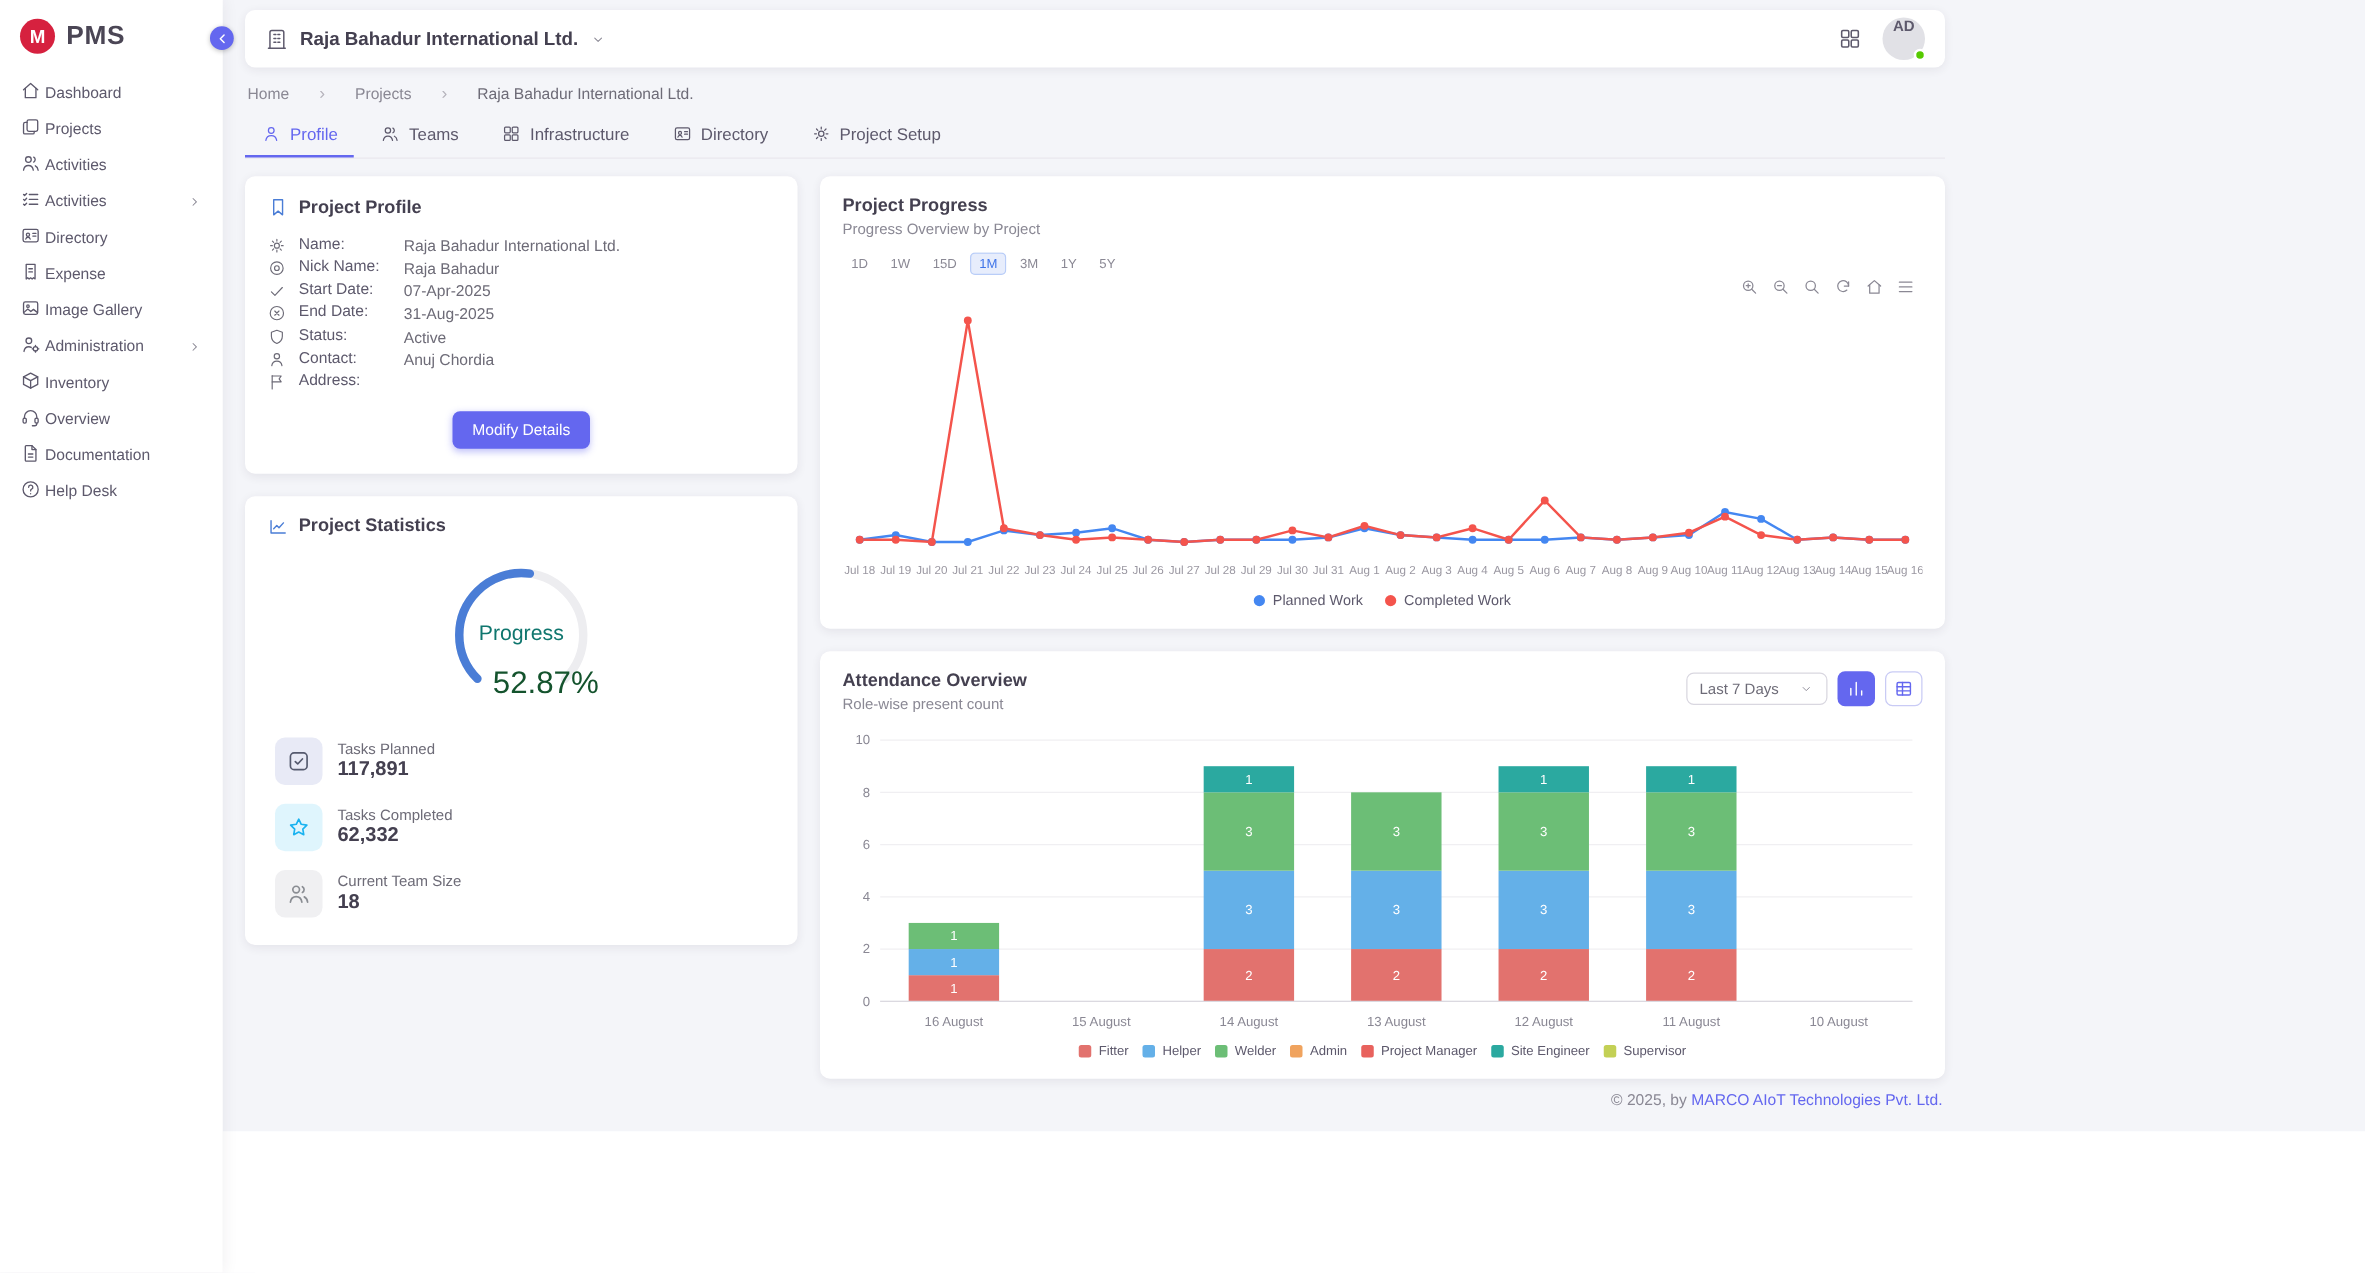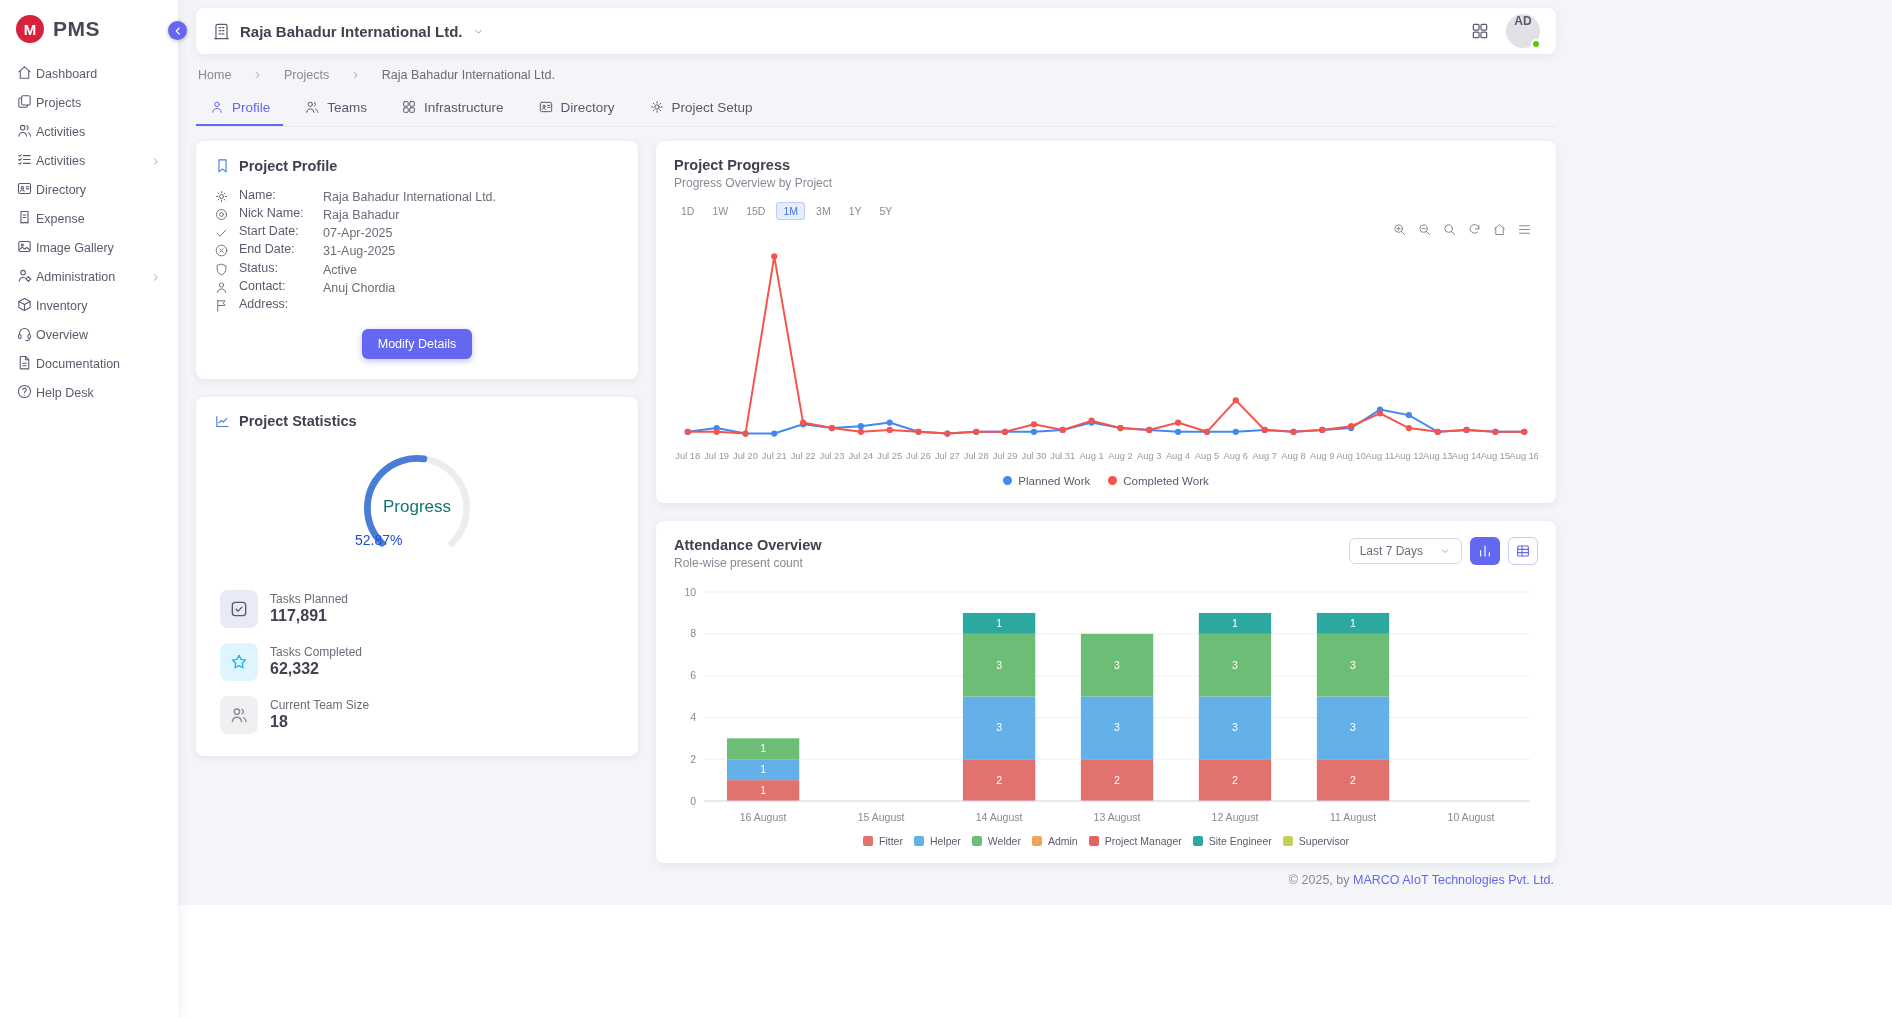--- a/index.html
+++ b/index.html
@@ -47,21 +47,21 @@
 .fi{width:15px;height:15px;stroke:#6d6b77;fill:none;stroke-width:1.5;stroke-linecap:round;stroke-linejoin:round;flex-shrink:0;margin-top:1px}
 .f-label{width:74px;color:#5d596c;flex-shrink:0}
 .f-value{color:#6d6b77;line-height:1.45}
 .btn-primary{display:block;margin:16px auto 4px;background:#6467ef;color:#fff;border:none;border-radius:6px;padding:8px 16px;font-size:12.5px;font-weight:500;cursor:pointer;font-family:inherit;box-shadow:0 2px 6px rgba(100,103,239,.4)}
 .stats-card{min-height:330px}
 .gauge-wrap{position:relative;width:124px;margin:16px auto 4px;height:128px}
 .gauge-svg{width:124px;height:124px}
 .gauge-track{fill:none;stroke:#ededf0;stroke-width:6;stroke-linecap:round}
 .gauge-arc{fill:none;stroke:#4a7dd6;stroke-width:6;stroke-linecap:round}
 .gauge-label{position:absolute;top:51px;width:100%;text-align:center;font-size:17px;color:#0f766e}
-.gauge-value{position:absolute;top:86px;width:100%;text-align:left;font-size:14px;color:#1d4ed8}
+.gauge-value{position:absolute;top:86px;width:100%;text-align:right;font-size:25px;color:#14532d}
 .stat-list{display:flex;flex-direction:column;gap:15px;margin:16px 6px 6px}
 .stat-item{display:flex;align-items:center;gap:12px}
 .stat-chip{width:38px;height:38px;border-radius:8px;display:flex;align-items:center;justify-content:center;flex-shrink:0}
 .stat-chip svg{width:20px;height:20px;fill:none;stroke-width:1.6;stroke-linecap:round;stroke-linejoin:round}
 .stat-label{font-size:12px;color:#6d6b77}
 .stat-value{font-size:16px;font-weight:700;color:#444050;margin-top:1px}
 .card-sub{font-size:12px;color:#8a8894;margin-top:3px}
 .range-row{display:flex;gap:4px;margin-top:12px}
 .range-btn{border:none;background:transparent;font-family:inherit;font-size:10.5px;color:#8a8894;padding:3px 7px;border-radius:4px;cursor:pointer}
 .range-btn.active{background:#e7edfc;color:#3f74e8;box-shadow:inset 0 0 0 1px #b9cdf8}

